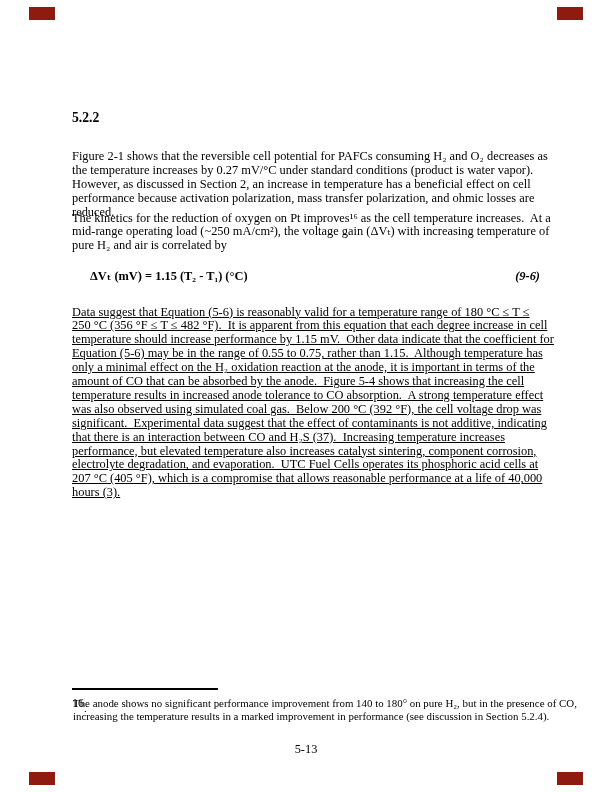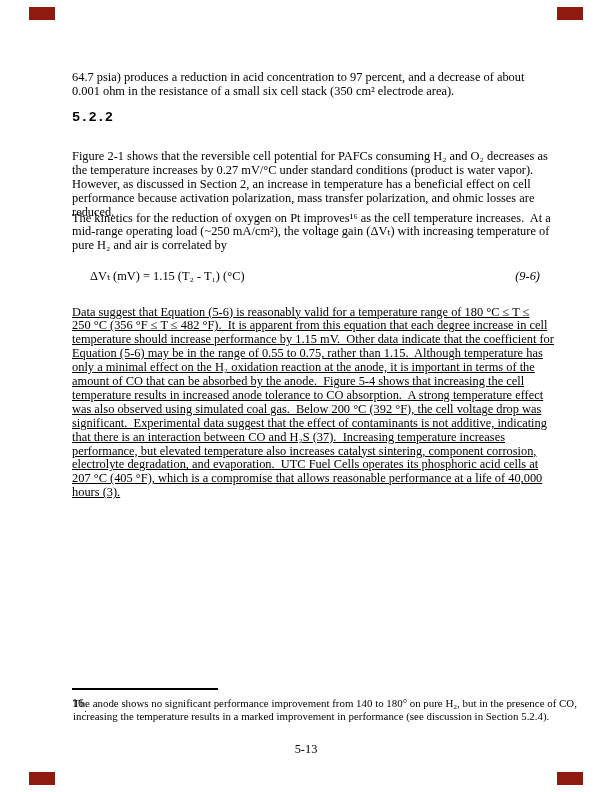--- a/index.html
+++ b/index.html
@@ -39,32 +39,32 @@
   .section-heading {
     position: absolute;
     left: 72px; top: 109.5px;
     margin: 0;
     font-size: 13.7px;
     line-height: 16px;
     font-weight: bold;
     display: flex;
     gap: 10px;
     white-space: pre;
-    font-family: Liberation Mono, monospace;
   }
 
   .equation-row {
     position: absolute;
     left: 90px; top: 270px;
     width: 450px;
     display: flex;
     justify-content: space-between;
     font-size: 12.4px;
     line-height: 13.9px;
     white-space: pre;
+    font-weight: bold;
   }
   .equation-label { font-style: italic; }
 
   .footnote-rule {
     position: absolute;
     left: 72px; top: 688px;
     width: 146px; height: 1.5px;
     background: #000000;
   }
 
@@ -90,22 +90,20 @@
 </head>
 <body style="background: rgb(255, 255, 255); color: rgb(0, 0, 0);">
 
 <div class="page">
 
   <div class="corner-mark tl" style="background: rgb(142, 26, 16);"></div>
   <div class="corner-mark tr" style="background: rgb(142, 26, 16);"></div>
   <div class="corner-mark bl" style="background: rgb(142, 26, 16);"></div>
   <div class="corner-mark br" style="background: rgb(142, 26, 16);"></div>
 
-  <div class="text-block intro-paragraph">64.7 psia) produces a reduction in acid concentration to 97 percent, and a decrease of about
-0.001 ohm in the resistance of a small six cell stack (350 cm² electrode area).</div>
 
   <h2 class="section-heading">
     <span>5.2.2</span>
   </h2>
 
   <div class="text-block temperature-paragraph">Figure 2-1 shows that the reversible cell potential for PAFCs consuming H₂ and O₂ decreases as
 the temperature increases by 0.27 mV/°C under standard conditions (product is water vapor).
 However, as discussed in Section 2, an increase in temperature has a beneficial effect on cell
 performance because activation polarization, mass transfer polarization, and ohmic losses are
 reduced.</div>

